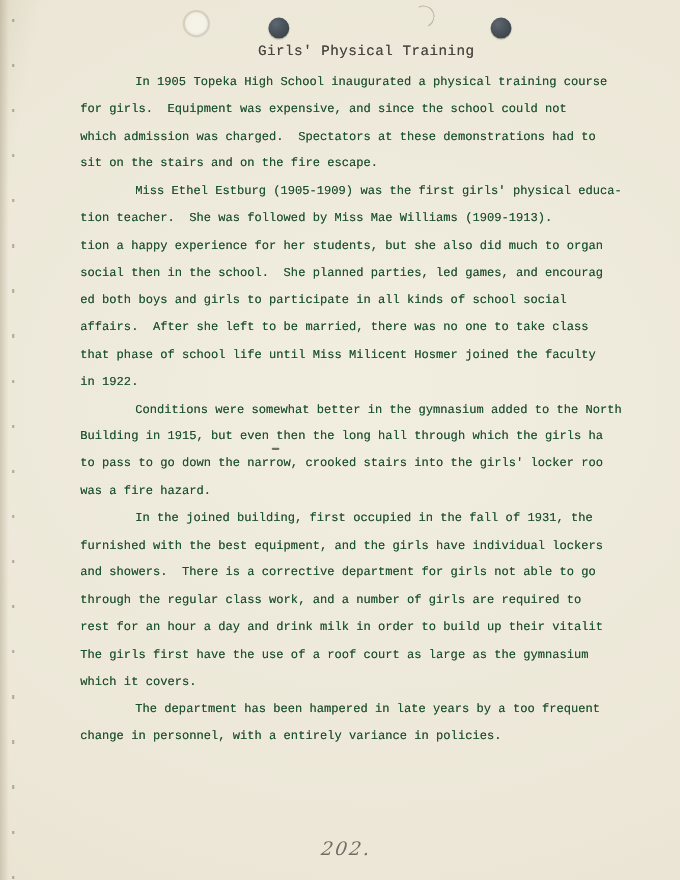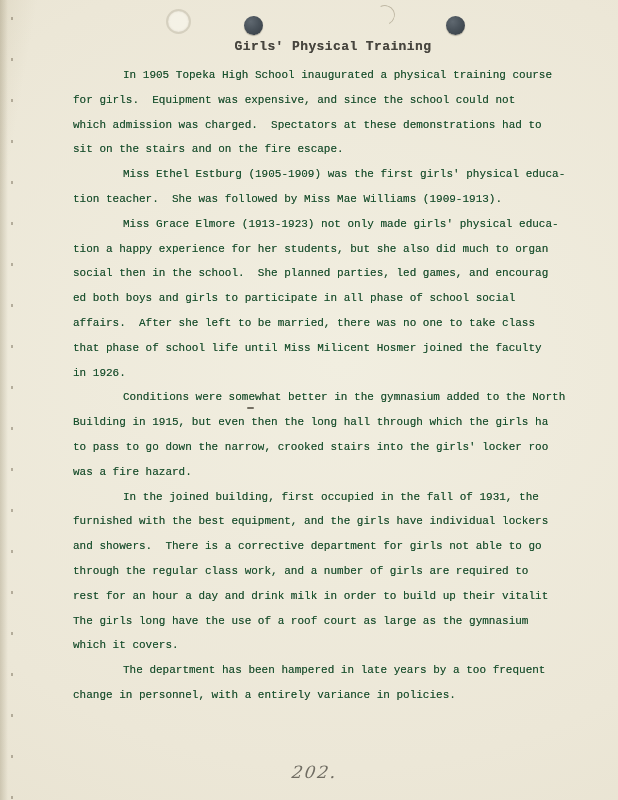--- a/index.html
+++ b/index.html
@@ -58,21 +58,20 @@
 
   .doc-title {
     position: absolute;
     top: 39px; left: 73px; width: 520px;
     text-align: center;
     font-size: 13px;
     letter-spacing: 0.4px;
     color: #47453e;
     text-shadow: 0 0 0.6px rgba(71,69,62,0.7);
     white-space: pre;
-    font-weight: bold;
   }
 
   .text-lines {
     position: absolute;
     top: 63px; left: 73px; right: 0;
   }
   .line {
     height: 24.8px;
     line-height: 24.8px;
     font-size: 11px;
@@ -113,37 +112,36 @@
 
 <div class="doc-title">Girls' Physical Training</div>
 
 <div class="text-lines">
     <div class="line indent">In 1905 Topeka High School inaugurated a physical training course</div>
     <div class="line">for girls.  Equipment was expensive, and since the school could not</div>
     <div class="line">which admission was charged.  Spectators at these demonstrations had to</div>
     <div class="line">sit on the stairs and on the fire escape.</div>
     <div class="line indent">Miss Ethel Estburg (1905-1909) was the first girls' physical educa-</div>
     <div class="line">tion teacher.  She was followed by Miss Mae Williams (1909-1913).</div>
-    <div class="line indent">Miss Grace Elmore (1913-1923) not only made girls' physical educa-</div>
     <div class="line">tion a happy experience for her students, but she also did much to organ</div>
     <div class="line">social then in the school.  She planned parties, led games, and encourag</div>
-    <div class="line">ed both boys and girls to participate in all phase of school social</div>
+    <div class="line">ed both boys and girls to participate in all kinds of school social</div>
     <div class="line">affairs.  After she left to be married, there was no one to take class</div>
     <div class="line">that phase of school life until Miss Milicent Hosmer joined the faculty</div>
-    <div class="line">in 1926.</div>
+    <div class="line">in 1922.</div>
     <div class="line indent">Conditions were somewhat better in the gymnasium added to the North</div>
     <div class="line">Building in 1915, but even then the long hall through which the girls ha</div>
     <div class="line">to pass to go down the narrow, crooked stairs into the girls' locker roo</div>
     <div class="line">was a fire hazard.</div>
     <div class="line indent">In the joined building, first occupied in the fall of 1931, the</div>
     <div class="line">furnished with the best equipment, and the girls have individual lockers</div>
     <div class="line">and showers.  There is a corrective department for girls not able to go</div>
     <div class="line">through the regular class work, and a number of girls are required to</div>
     <div class="line">rest for an hour a day and drink milk in order to build up their vitalit</div>
-    <div class="line">The girls long have the use of a roof court as large as the gymnasium</div>
+    <div class="line">The girls first have the use of a roof court as large as the gymnasium</div>
     <div class="line">which it covers.</div>
     <div class="line indent">The department has been hampered in late years by a too frequent</div>
     <div class="line">change in personnel, with a entirely variance in policies.</div>
   </div>
 
 <div class="stray-mark"></div>
 
 <div class="page-number">202.</div>
 
 </body></html>

